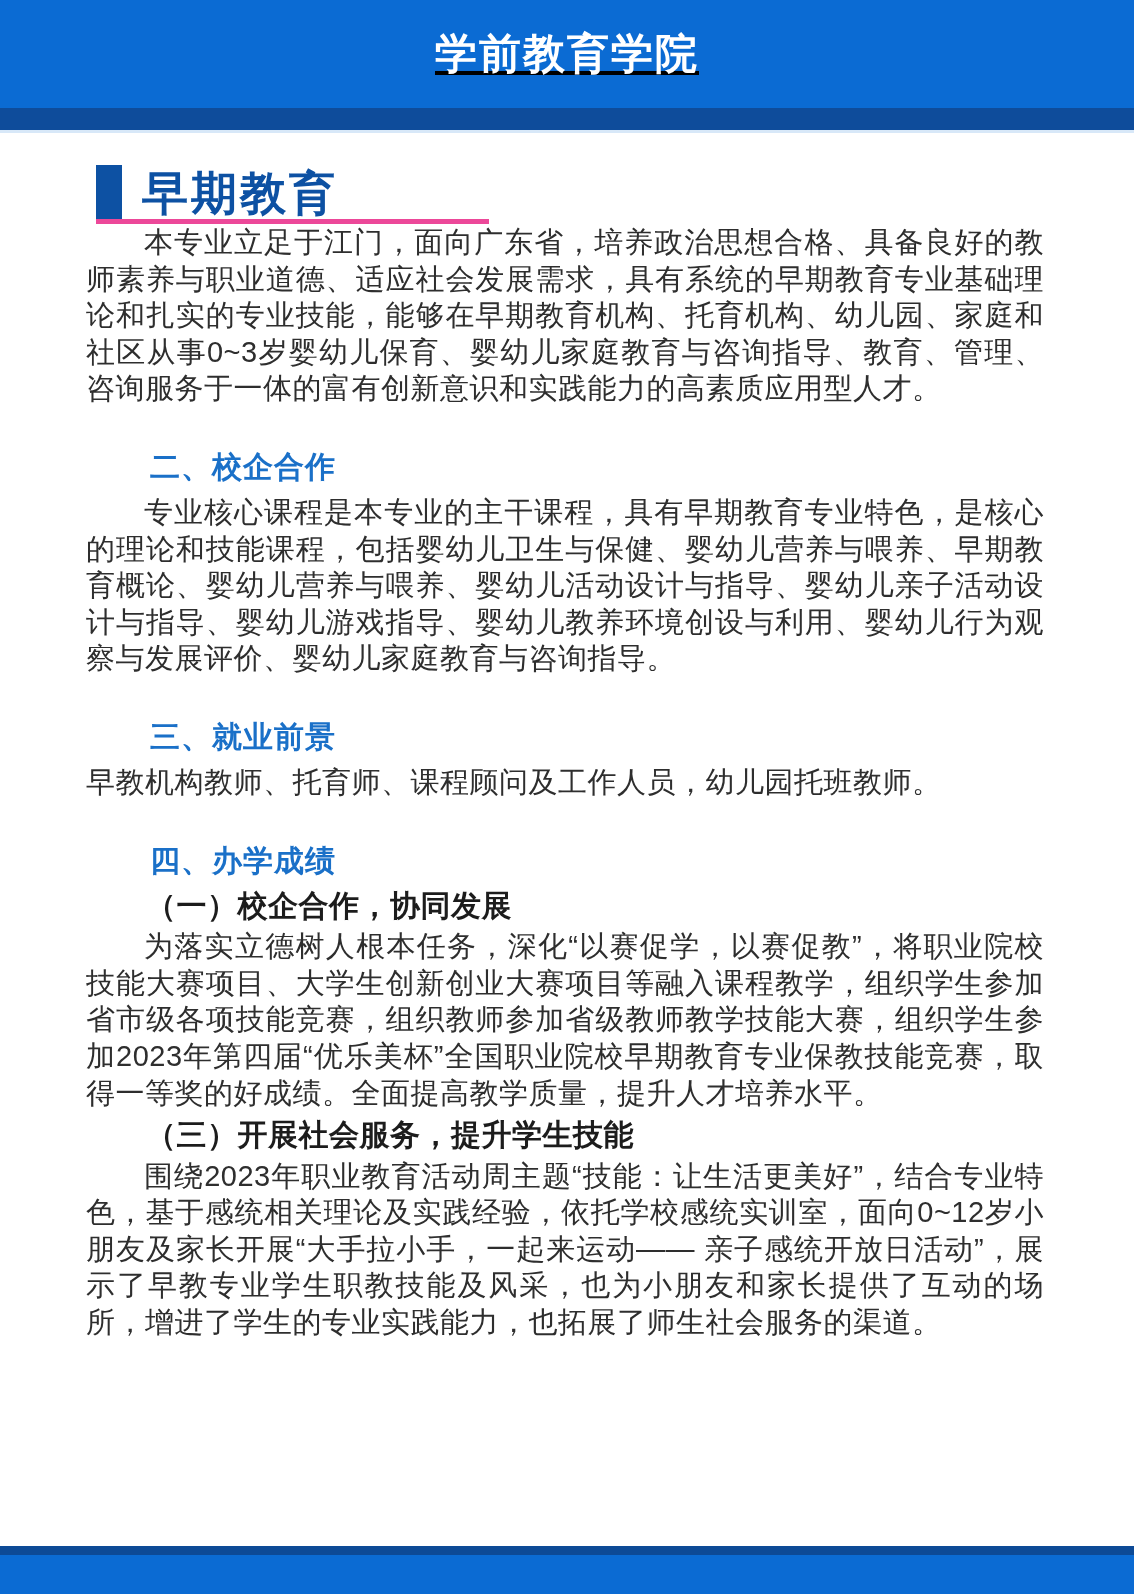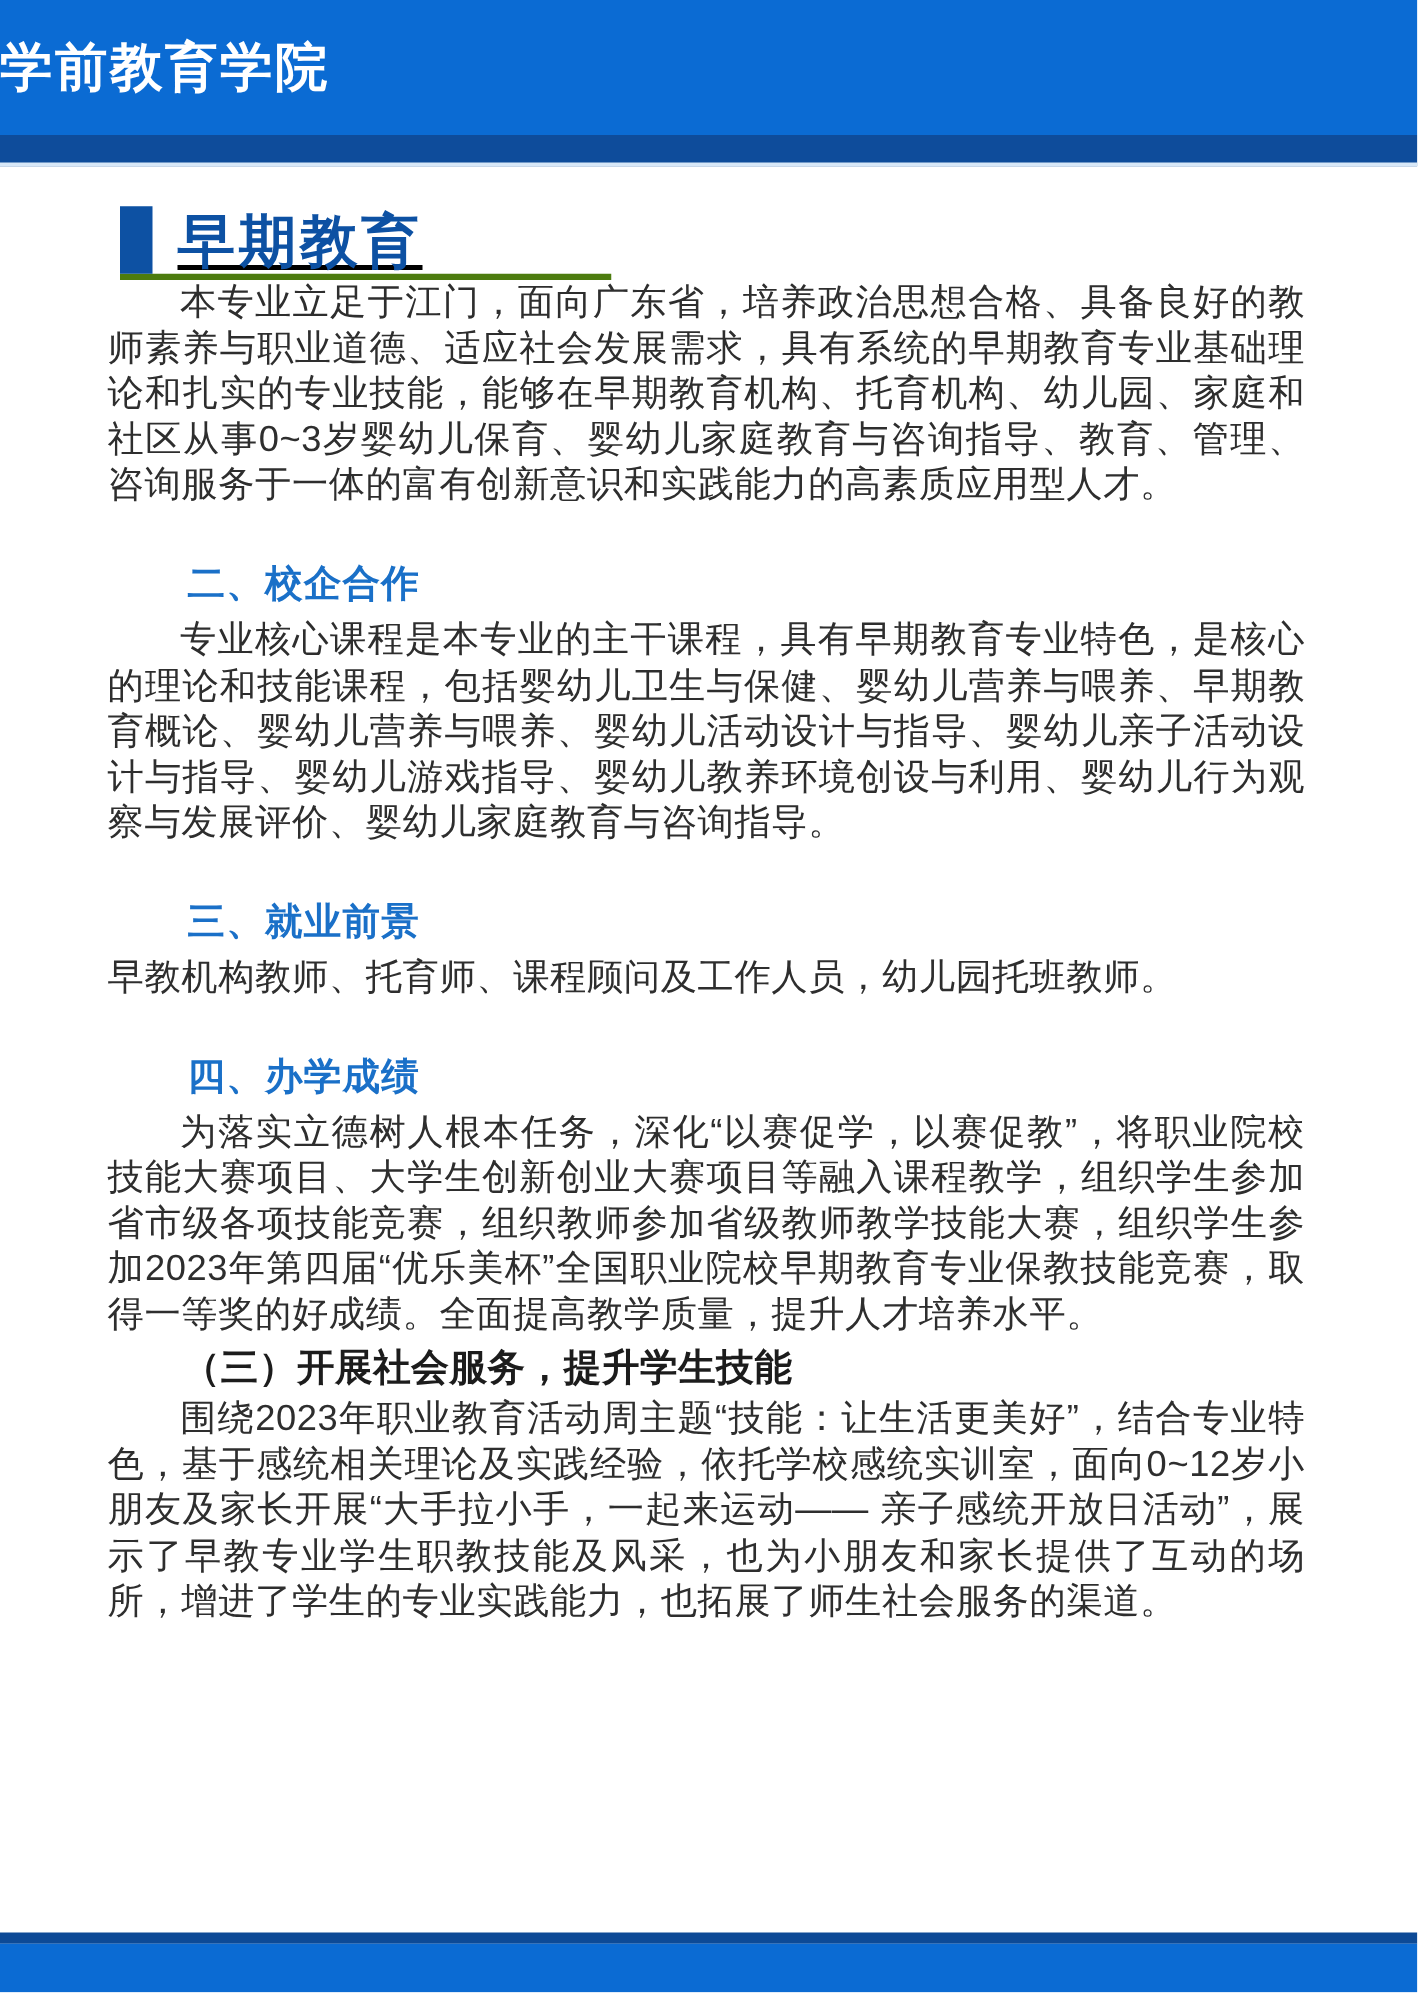--- a/index.html
+++ b/index.html
@@ -15,20 +15,22 @@
     background: #ffffff;
     overflow: hidden;
   }
   
   .header {
     width: 100%;
     height: 108px;
     background: #0b6bd3;
     display: flex;
     align-items: center;
+    justify-content: center;
+    text-decoration: underline;
   }
   .header-title {
     color: #ffffff;
     font-size: 42px;
     font-weight: bold;
     letter-spacing: 2px;
   }
   .header-band {
     width: 100%;
     height: 25px;
@@ -37,23 +39,22 @@
   }
   
   .content {
     padding: 32px 90px 0 86px;
   }
   .page-title-block {
     display: flex;
     align-items: flex-end;
     width: 393px;
     margin-left: 10px;
-    border-bottom: 5px solid #4d7c0f;
+    border-bottom: 5px solid #ec4899;
     padding-bottom: 0;
-    text-decoration: underline;
   }
   .title-marker {
     width: 26px;
     height: 54px;
     background: #0d51a3;
     flex: 0 0 auto;
   }
   .page-title {
     color: #0d51a3;
     font-size: 46px;
@@ -131,20 +132,21 @@
     <div class="body-para">本专业立足于江门，面向广东省，培养政治思想合格、具备良好的教师素养与职业道德、适应社会发展需求，具有系统的早期教育专业基础理论和扎实的专业技能，能够在早期教育机构、托育机构、幼儿园、家庭和社区从事0~3岁婴幼儿保育、婴幼儿家庭教育与咨询指导、教育、管理、咨询服务于一体的富有创新意识和实践能力的高素质应用型人才。</div>
 
     <div class="section-heading">二、校企合作</div>
     <div class="body-para">专业核心课程是本专业的主干课程，具有早期教育专业特色，是核心的理论和技能课程，包括婴幼儿卫生与保健、婴幼儿营养与喂养、早期教育概论、婴幼儿营养与喂养、婴幼儿活动设计与指导、婴幼儿亲子活动设计与指导、婴幼儿游戏指导、婴幼儿教养环境创设与利用、婴幼儿行为观察与发展评价、婴幼儿家庭教育与咨询指导。</div>
 
     <div class="section-heading">三、就业前景</div>
     <div class="body-para employment-para">早教机构教师、托育师、课程顾问及工作人员，幼儿园托班教师。</div>
 
     <div class="section-heading">四、办学成绩</div>
 
+    <div class="sub-heading">（一）校企合作，协同发展</div>
 
     <div class="body-para">为落实立德树人根本任务，深化“以赛促学，以赛促教”，将职业院校技能大赛项目、大学生创新创业大赛项目等融入课程教学，组织学生参加省市级各项技能竞赛，组织教师参加省级教师教学技能大赛，组织学生参加2023年第四届“优乐美杯”全国职业院校早期教育专业保教技能竞赛，取得一等奖的好成绩。全面提高教学质量，提升人才培养水平。</div>
 
     <div class="sub-heading">（三）开展社会服务，提升学生技能</div>
     <div class="body-para">围绕2023年职业教育活动周主题“技能：让生活更美好”，结合专业特色，基于感统相关理论及实践经验，依托学校感统实训室，面向0~12岁小朋友及家长开展“大手拉小手，一起来运动—— 亲子感统开放日活动”，展示了早教专业学生职教技能及风采，也为小朋友和家长提供了互动的场所，增进了学生的专业实践能力，也拓展了师生社会服务的渠道。</div>
 
   </div>
 
   <div class="footer">
     <div class="footer-band"></div>

